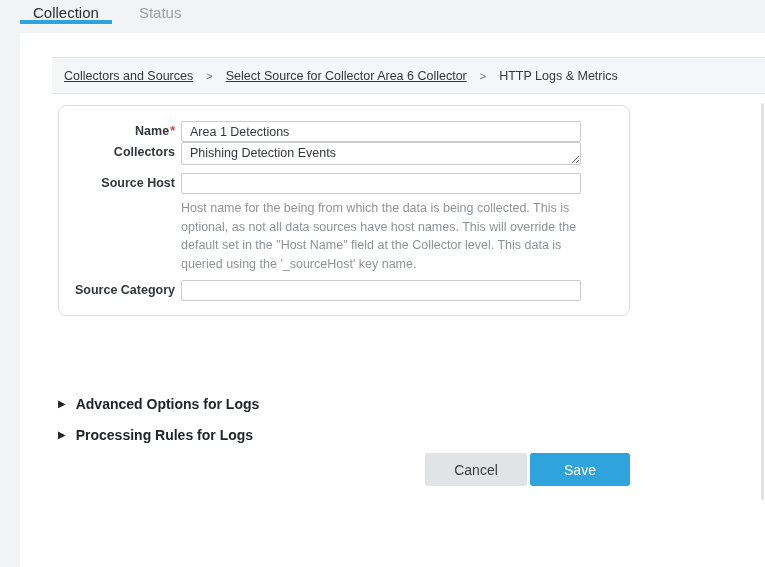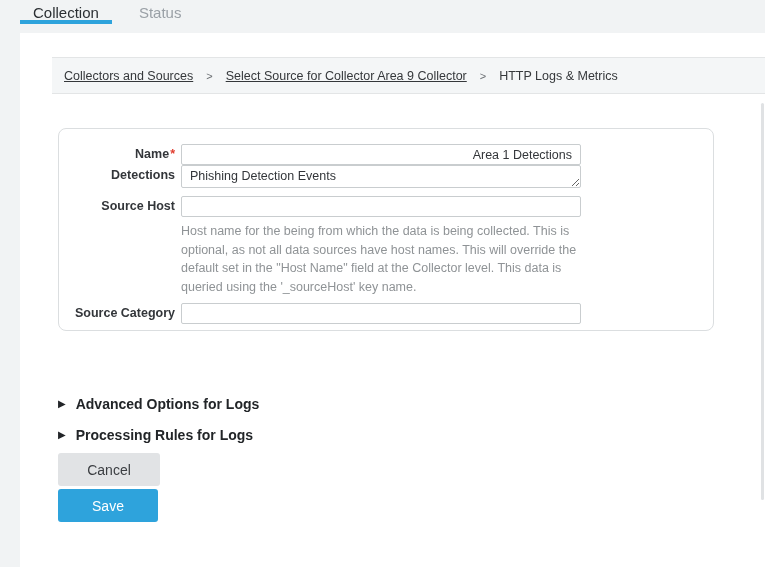--- a/index.html
+++ b/index.html
@@ -14,43 +14,43 @@
 
   
   .panel{position:absolute;left:20px;top:33px;right:0;bottom:0;background:#ffffff;}
 
   
   .breadcrumb{position:absolute;left:32px;right:0;top:24px;height:37px;box-sizing:border-box;background:#f4f6f7;border-top:1px solid #e3e5e6;border-bottom:1px solid #e3e5e6;display:flex;align-items:center;padding-left:12px;font-size:12.5px;color:#35383b;gap:13px;white-space:nowrap;}
   .breadcrumb a{color:#35383b;text-decoration:underline;cursor:pointer;}
   .breadcrumb .sep{color:#6b6f73;font-size:11px;}
 
   
-  .card{position:absolute;left:38px;top:95px;width:656px;box-sizing:border-box;background:#fff;border:1px solid #dbdee0;border-radius:8px;padding:15px 0 6px 0;}
+  .card{position:absolute;left:38px;top:72px;width:572px;box-sizing:border-box;background:#fff;border:1px solid #dbdee0;border-radius:8px;padding:15px 0 14px 0;}
   .frow{display:flex;align-items:flex-start;}
   .flabel{flex:0 0 122px;box-sizing:border-box;padding:3px 6px 0 0;text-align:right;font-size:12.5px;font-weight:700;color:#33363a;}
   .req{color:var(--required-red,#e03d2f);margin-left:1px;}
   .fctrl{flex:1;}
   .tinput,.tarea{display:block;width:400px;box-sizing:border-box;border:1px solid #c9cdcf;border-radius:2px;background:#fff;font-family:inherit;font-size:12.5px;color:#33363a;padding:2px 8px;}
-  .tinput{height:21px;text-align:right;}
+  .tinput{height:21px;}
   .tarea{height:23px;resize:both;line-height:17px;}
   .helper{max-width:402px;margin-top:5px;font-size:12.5px;line-height:18.5px;color:#8f9396;}
   .mb-name{margin-bottom:8px;}
   .mb-desc{margin-bottom:8px;}
   .mb-host{margin-bottom:7px;}
 
   
   .section{position:absolute;left:38px;width:572px;display:flex;align-items:center;}
   .section-adv{top:363px;}
   .section-proc{top:394px;justify-content:space-between;}
   .section-head{display:flex;align-items:center;gap:10px;font-size:14px;font-weight:700;color:#222528;cursor:pointer;}
   .tri{font-size:10px;color:#222528;line-height:1;}
   .help-link{font-size:14px;color:var(--accent-blue,#2ea3dc);text-decoration:none;cursor:pointer;}
 
   
-  .btnrow{position:absolute;left:38px;top:420px;width:572px;display:flex;justify-content:flex-end;gap:3px;flex-direction:column;}
+  .btnrow{position:absolute;left:38px;top:420px;width:572px;display:flex;justify-content:flex-end;gap:3px;}
   .btn{height:33px;border:none;border-radius:3px;font-family:inherit;font-size:14px;cursor:pointer;}
   .btn-cancel{width:102px;background:#e1e3e5;color:#3b3e42;}
   .btn-save{width:100px;background:var(--accent-blue,#2ea3dc);color:#ffffff;}
 
   
   .vscroll{position:absolute;right:1px;top:103px;width:3px;height:397px;background:#e0e2e4;border-radius:2px;}
 </style>
 </head>
 <body>
 
@@ -64,36 +64,36 @@
     <div class="tab inactive">
       <span>Status</span>
     </div>
   </div>
 
   <div class="panel">
 
     <div class="breadcrumb">
       <a>Collectors and Sources</a>
       <span class="sep">&gt;</span>
-      <a>Select Source for Collector Area 9 Collector</a>
+      <a>Select Source for Collector Area 6 Collector</a>
       <span class="sep">&gt;</span>
       <span class="current">HTTP Logs &amp; Metrics</span>
     </div>
 
     <div class="card">
 
       <div class="frow">
         <div class="flabel"><span>Name</span><span class="req">*</span></div>
         <div class="fctrl">
           <input class="tinput" type="text" value="Area 1 Detections" style="">
         </div>
       </div>
 
       <div class="frow mb-desc">
-        <div class="flabel">Detections</div>
+        <div class="flabel">Collectors</div>
         <div class="fctrl">
           <textarea class="tarea" style="">Phishing Detection Events</textarea>
         </div>
       </div>
 
       <div class="frow">
         <div class="flabel">Source Host</div>
         <div class="fctrl">
           <input class="tinput" type="text" value="" style="">
           <div class="helper mb-host">Host name for the being from which the data is being collected. This is optional, as not all data sources have host names. This will override the default set in the "Host Name" field at the Collector level. This data is queried using the '_sourceHost' key name.</div>

